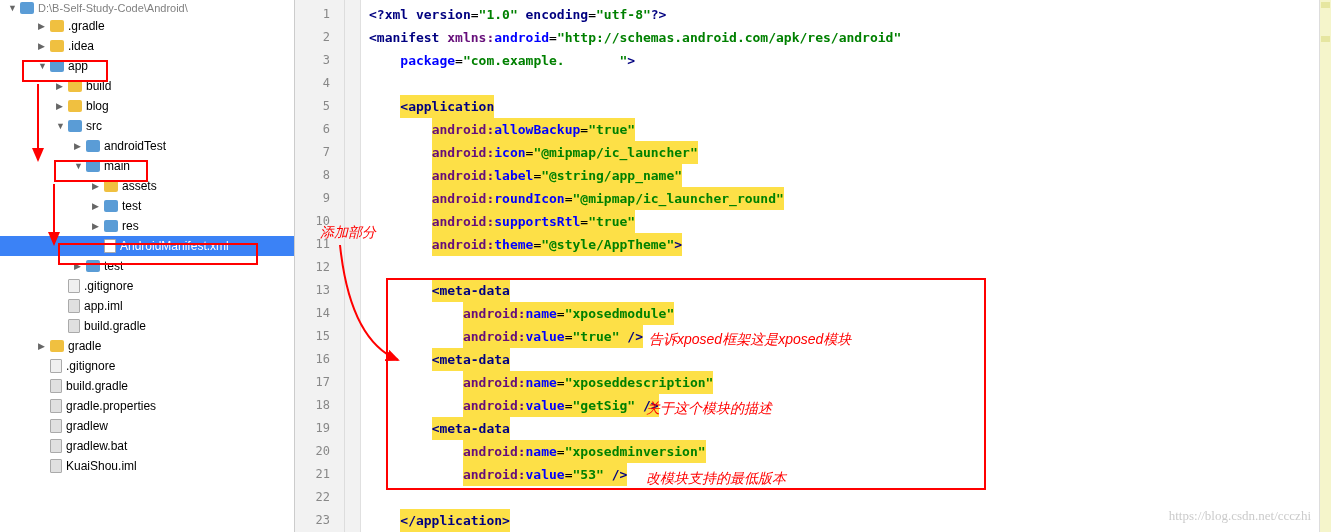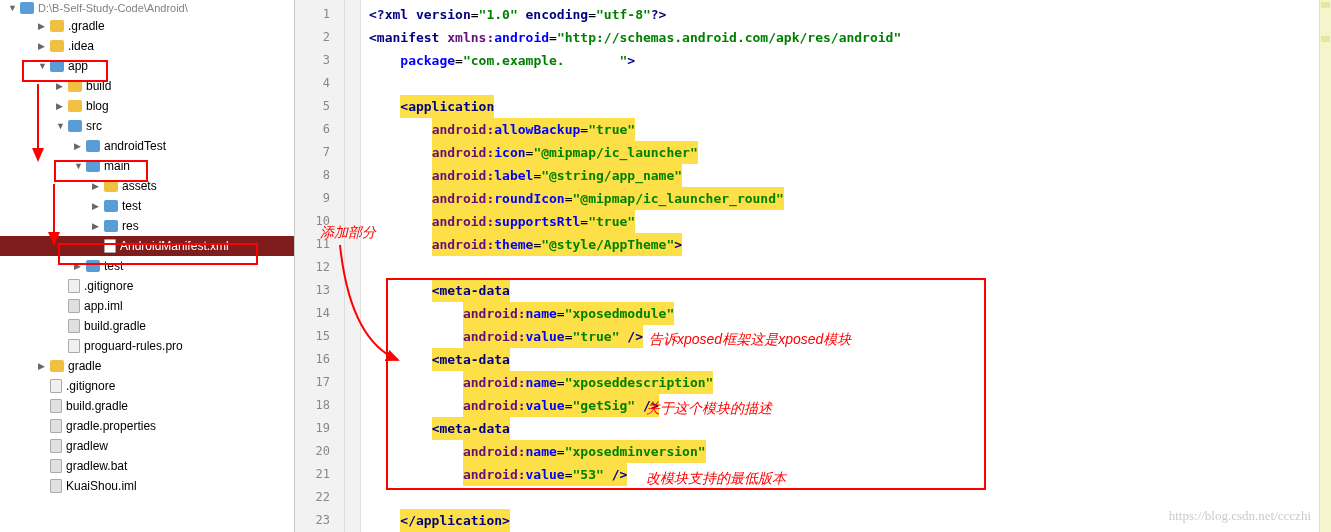--- a/index.html
+++ b/index.html
@@ -4,21 +4,21 @@
   <style>
     * { margin: 0; padding: 0; box-sizing: border-box; }
     body { font-family: "Segoe UI", Arial, sans-serif; font-size: 12px; background: #fff; width: 1331px; height: 532px; overflow: hidden; position: relative; }
     .main-container { display: flex; height: 100%; }
     
     
     .project-tree { width: 295px; background: #fff; overflow-y: auto; border-right: 1px solid #ccc; }
     .tree-header { display: flex; align-items: center; padding: 2px 8px; color: #808080; font-size: 11px; }
     .tree-header .folder-icon-sm { margin-right: 4px; }
     .tree-row { display: flex; align-items: center; height: 20px; white-space: nowrap; cursor: pointer; }
-    .tree-row.selected { background: #7f1d1d; color: #fff; }
+    .tree-row.selected { background: #3b82f6; color: #fff; }
     .tree-row.selected .file-icon { background: #fff; }
     .expander { width: 10px; height: 10px; display: inline-block; margin-right: 2px; color: #666; font-size: 9px; }
     .folder-icon { width: 14px; height: 12px; background: #f0c040; border-radius: 2px; display: inline-block; margin-right: 4px; }
     .folder-blue { background: #5a9cd6; }
     .file-icon { width: 12px; height: 14px; background: #e0e0e0; border: 1px solid #aaa; border-radius: 1px; display: inline-block; margin-right: 4px; }
     .file-icon.mf { background: #a8d5a8; }
     .file-icon.txt { background: #f0f0f0; }
     .indent-1 { padding-left: 38px; }
     .indent-2 { padding-left: 56px; }
     .indent-3 { padding-left: 74px; }
@@ -138,25 +138,20 @@
         </div>
         <div class="tree-row indent-2">
           <span class="expander"></span>
           <span class="file-icon"></span>
           <span>app.iml</span>
         </div>
         <div class="tree-row indent-2">
           <span class="expander"></span>
           <span class="file-icon"></span>
           <span>build.gradle</span>
-        </div>
-        <div class="tree-row indent-2">
-          <span class="expander"></span>
-          <span class="file-icon txt"></span>
-          <span>proguard-rules.pro</span>
         </div>
         <div class="tree-row indent-1">
           <span class="expander">▶</span>
           <span class="folder-icon"></span>
           <span>gradle</span>
         </div>
         <div class="tree-row indent-1">
           <span class="expander"></span>
           <span class="file-icon txt"></span>
           <span>.gitignore</span>

